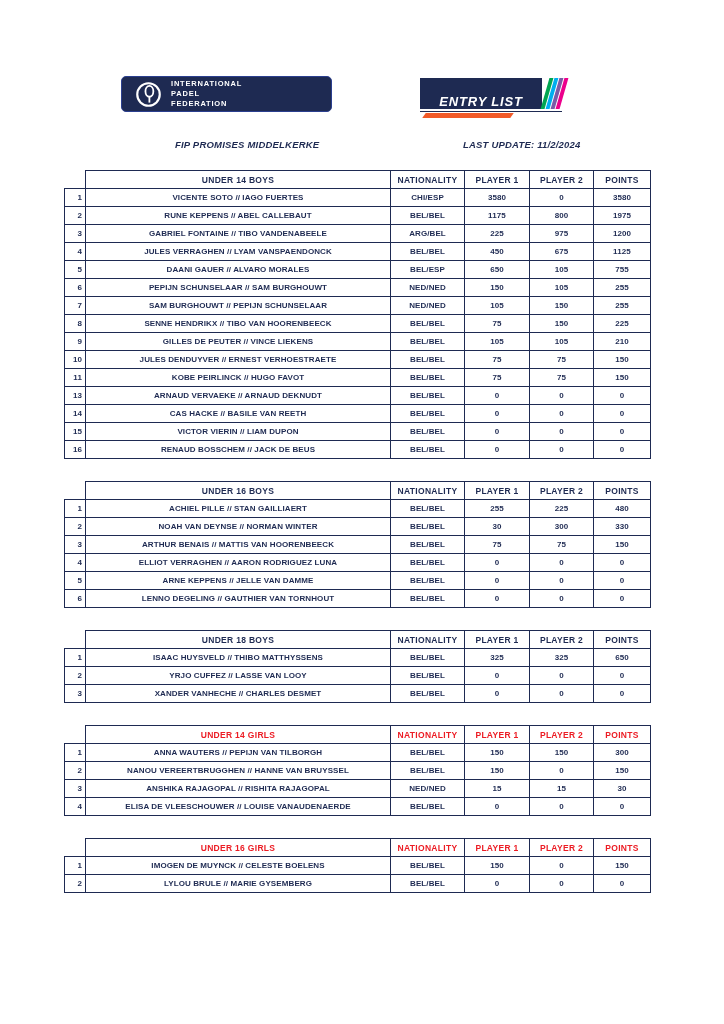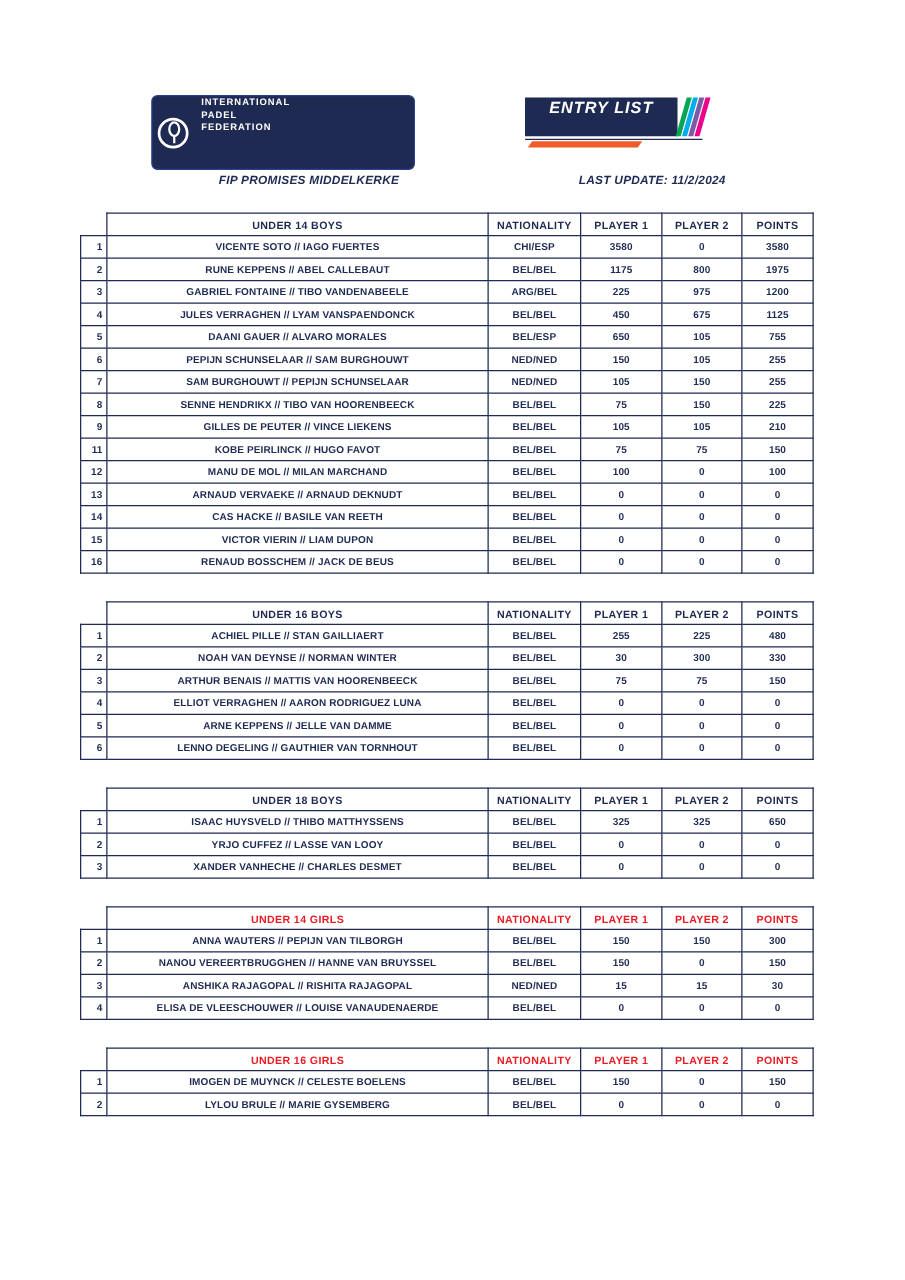--- a/index.html
+++ b/index.html
@@ -5,32 +5,32 @@
   * { margin:0; padding:0; box-sizing:border-box; }
   html, body { background:#ffffff; }
   body { font-family:"Liberation Sans", sans-serif; }
   .page {
     position:relative; width:724px; height:1024px; margin:0 auto; background:#ffffff; overflow:hidden;
     --navy:#1e2a52; --red:#ec1c24; --orange:#f15a29;
   }
 
   
   .logo {
-    position:absolute; left:121px; top:76px; width:211px; height:60px;
+    position:absolute; left:121px; top:76px; width:211px; height:36px;
     background:var(--navy); border:1px solid #2b3f8f; border-radius:5px;
-    display:flex; gap:9px; padding:0 3px;
+    display:flex; align-items:center; gap:9px; padding:0 13px;
   }
   .logo-icon { display:flex; align-items:center; }
   .logo-text { color:#fff; font-size:7.5px; font-weight:700; letter-spacing:0.8px; line-height:1.35; }
 
   
   .banner { position:absolute; left:420px; top:78px; width:142px; height:31px; }
   .banner-main {
     position:absolute; left:0; top:0; right:20px; bottom:0; background:var(--navy);
-    display:flex; align-items:flex-start; justify-content:center;
+    display:flex; align-items:flex-end; justify-content:center;
   }
   .banner-title { color:#fff; font-size:13px; font-weight:700; font-style:italic; letter-spacing:0.8px; }
   .stripes { position:absolute; right:-2px; top:0; height:31px; display:flex; gap:1px; }
   .stripe { width:4px; height:31px; transform:skewX(-16deg); }
   .banner-underline { position:absolute; left:420px; top:111px; width:142px; height:1px; background:var(--navy); }
   .banner-orange { position:absolute; left:424px; top:113px; width:88px; height:5px; background:var(--orange); transform:skewX(-35deg); }
 
   
   .event-title, .last-update {
     position:absolute; top:139px; font-size:9.5px; font-weight:700; color:var(--navy); letter-spacing:0.2px;font-style:italic;
@@ -174,34 +174,34 @@
           </tr>
           <tr>
             <td class="num">9</td>
             <td class="pair">GILLES DE PEUTER // VINCE LIEKENS</td>
             <td>BEL/BEL</td>
             <td>105</td>
             <td>105</td>
             <td>210</td>
           </tr>
           <tr>
+            <td class="num">10</td>
+            <td class="pair">JULES DENDUYVER // ERNEST VERHOESTRAETE</td>
+            <td>BEL/BEL</td>
+            <td>75</td>
+            <td>75</td>
+            <td>150</td>
+          </tr>
+          <tr>
             <td class="num">11</td>
             <td class="pair">KOBE PEIRLINCK // HUGO FAVOT</td>
             <td>BEL/BEL</td>
             <td>75</td>
             <td>75</td>
             <td>150</td>
-          </tr>
-          <tr>
-            <td class="num">12</td>
-            <td class="pair">MANU DE MOL // MILAN MARCHAND</td>
-            <td>BEL/BEL</td>
-            <td>100</td>
-            <td>0</td>
-            <td>100</td>
           </tr>
           <tr>
             <td class="num">13</td>
             <td class="pair">ARNAUD VERVAEKE // ARNAUD DEKNUDT</td>
             <td>BEL/BEL</td>
             <td>0</td>
             <td>0</td>
             <td>0</td>
           </tr>
           <tr>

